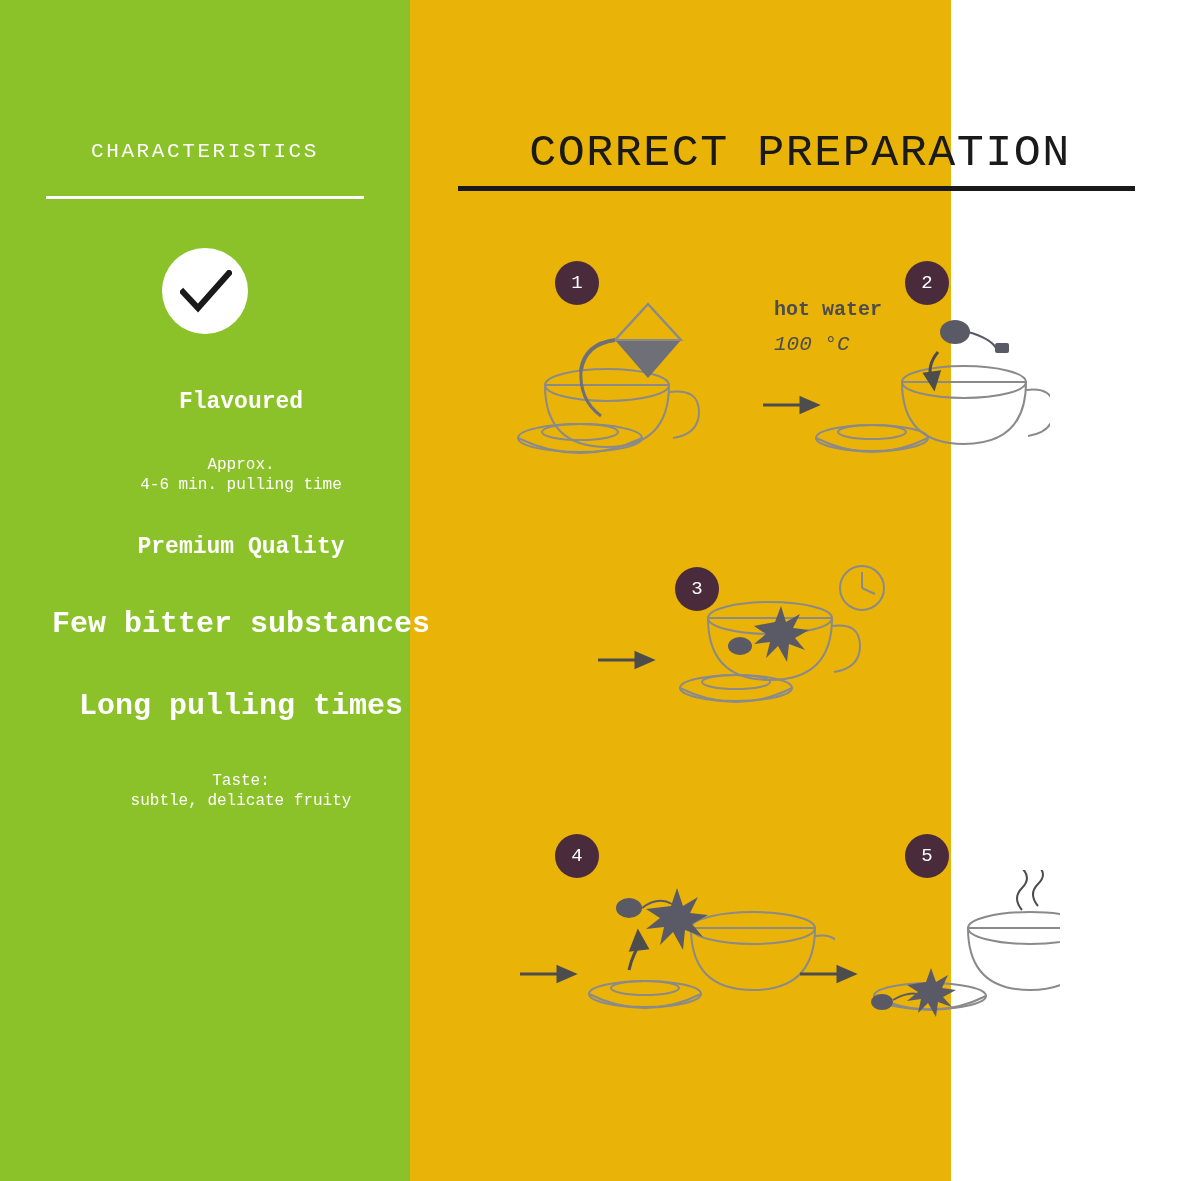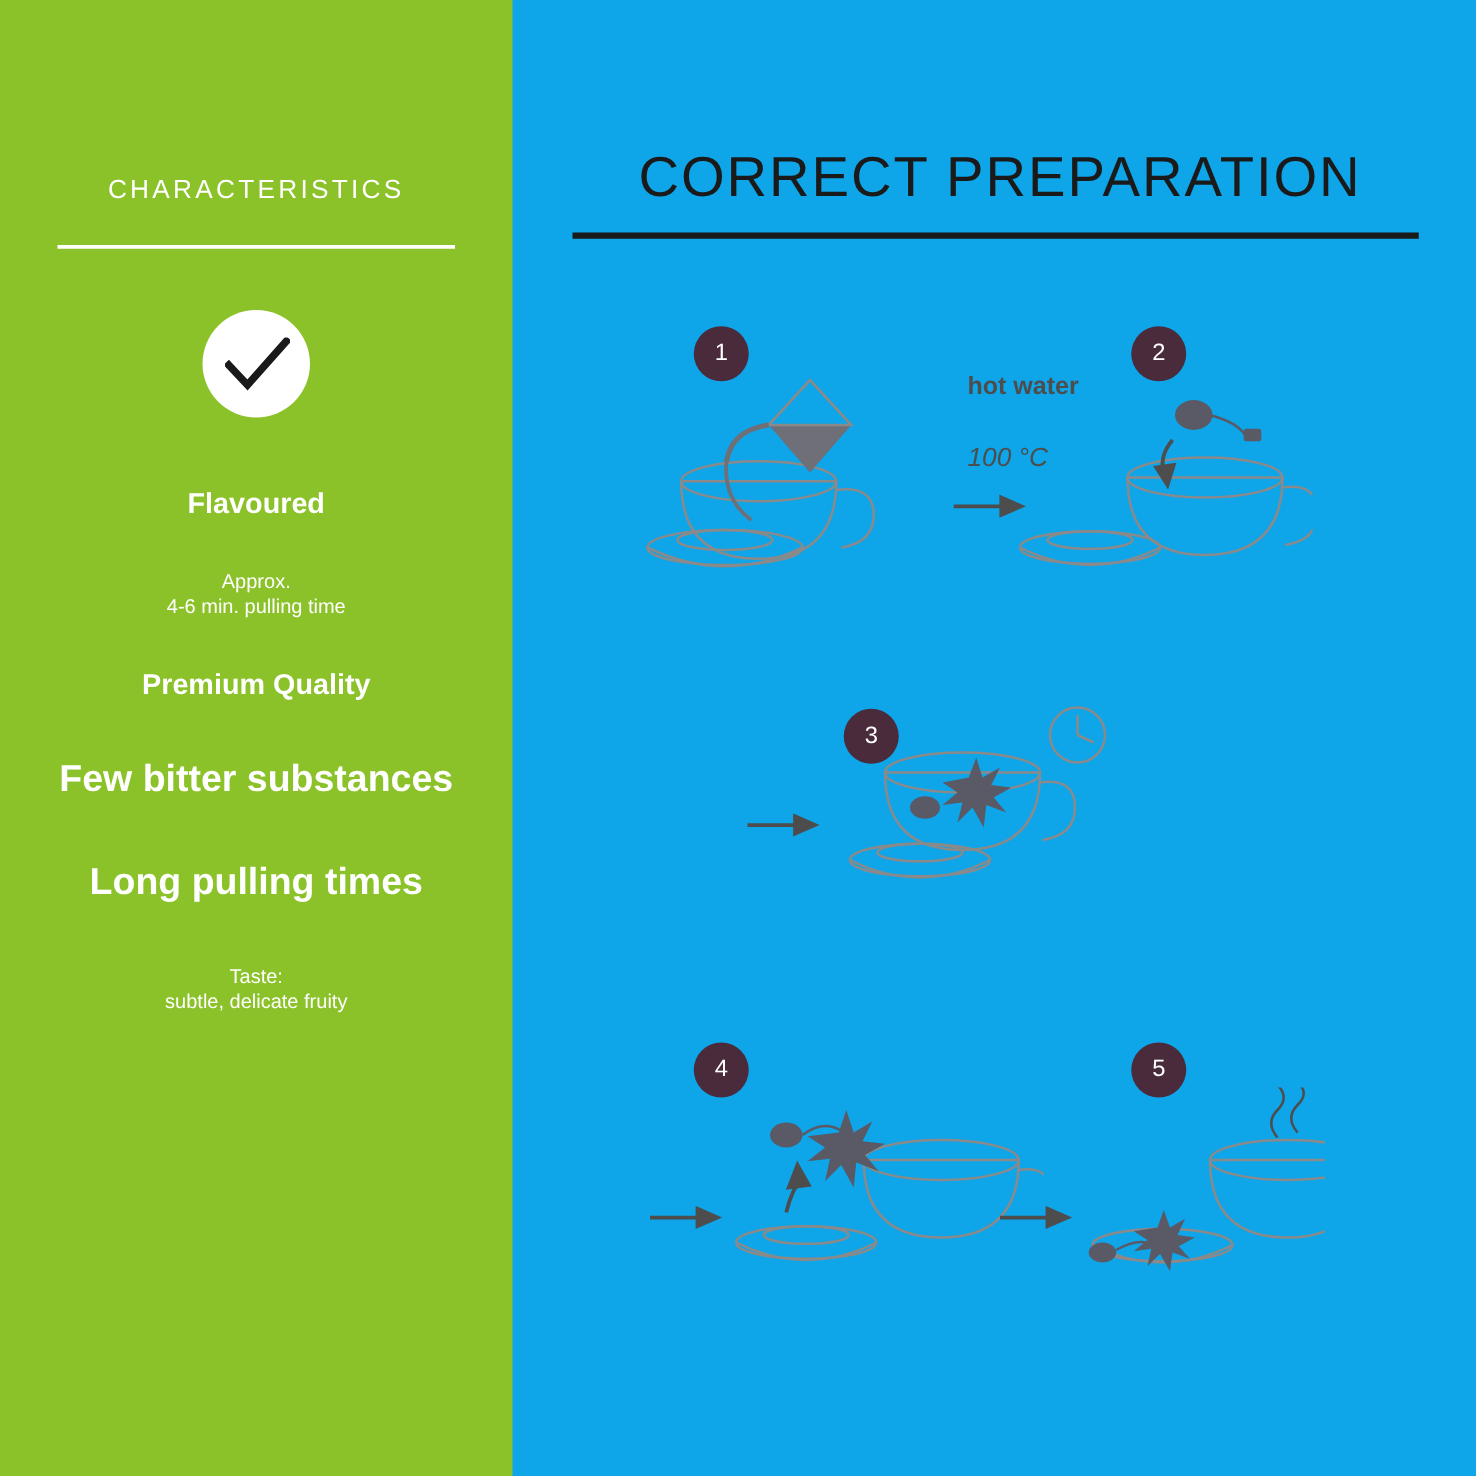--- a/index.html
+++ b/index.html
@@ -8,23 +8,24 @@
     background: #ffffff;
   }
   body {
     width: 1181px;
     height: 1181px;
     font-family: "Liberation Sans", sans-serif;
     overflow: hidden;
   }
   .page {
     position: relative;
-    width: 1181px;
+    width: 951px;
     height: 1181px;
-    background: #0ea5e9;
+    background: #eab308;
+    font-family: Liberation Mono, monospace;
   }
 
   
   .sidebar {
     position: absolute;
     left: 0;
     top: 0;
     width: 410px;
     height: 1181px;
     background: #8cc229;
@@ -68,39 +69,40 @@
     top: 388px;
     left: 0;
     width: 410px;
   }
   .feature {
     width: 410px;
     text-align: center;
     color: #ffffff;
     line-height: 1.22;
     margin-bottom: 28px;
+    padding-left: 36px;
   }
   .feature .line {
     display: block;
   }
   .f-bold { font-weight: bold; font-size: 23px; }
   .f-reg  { font-weight: 400; font-size: 16px; }
   .f-big  { font-weight: bold; font-size: 30px; }
 
   
   .main {
     position: absolute;
     left: 410px;
     top: 0;
     width: 771px;
     height: 1181px;
   }
   .main-title {
     position: absolute;
-    top: 116px;
+    top: 128px;
     left: 45px;
     width: 690px;
     text-align: center;
     font-size: 45px;
     letter-spacing: 1.5px;
     color: #1a1a1a;
     font-weight: 400;
   }
   .main-rule {
     position: absolute;
@@ -130,21 +132,20 @@
     position: absolute;
     font-size: 20px;
     font-weight: bold;
     color: #4d4d4d;
   }
   .note-sub {
     position: absolute;
     font-size: 21px;
     font-style: italic;
     color: #4d4d4d;
-    margin-top: 22px;
   }
 </style>
 </head>
 <body>
 
 <div class="page">
 
   <div class="sidebar">
 
     <div class="sidebar-title">CHARACTERISTICS</div>

